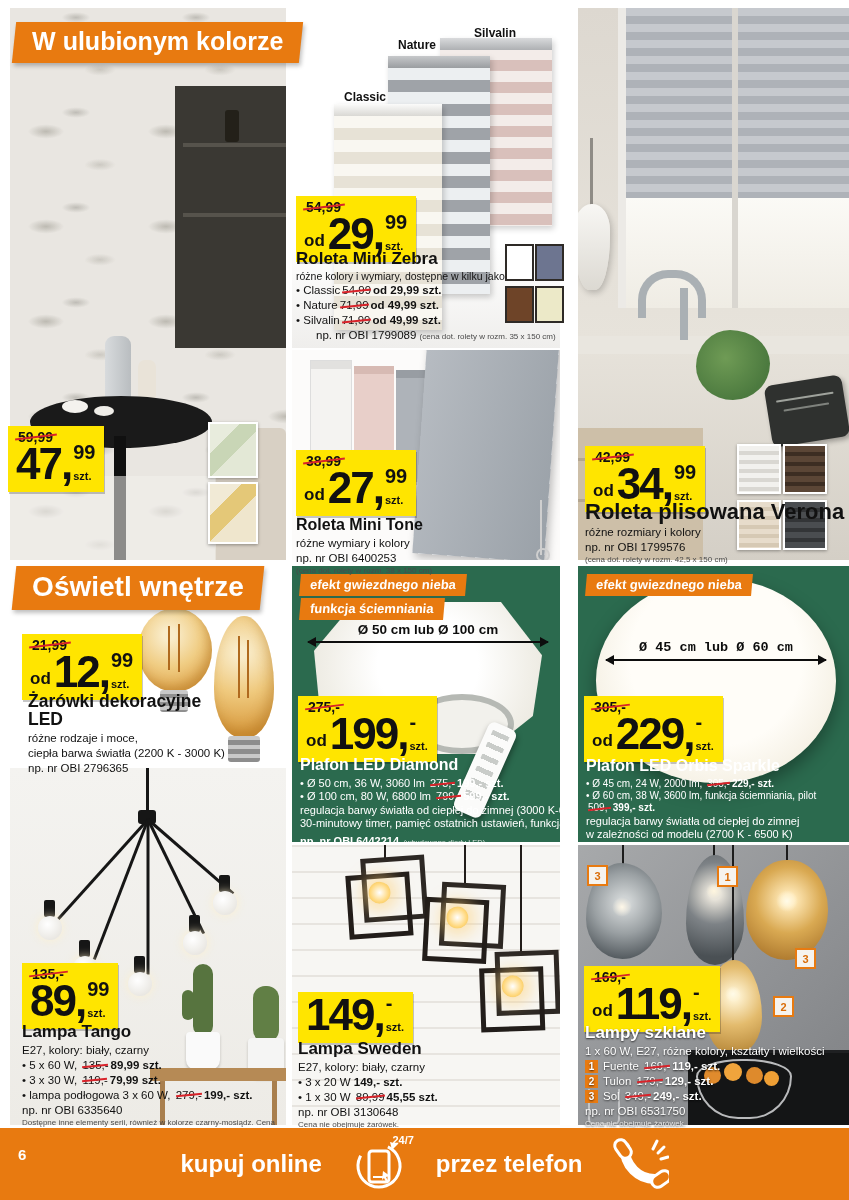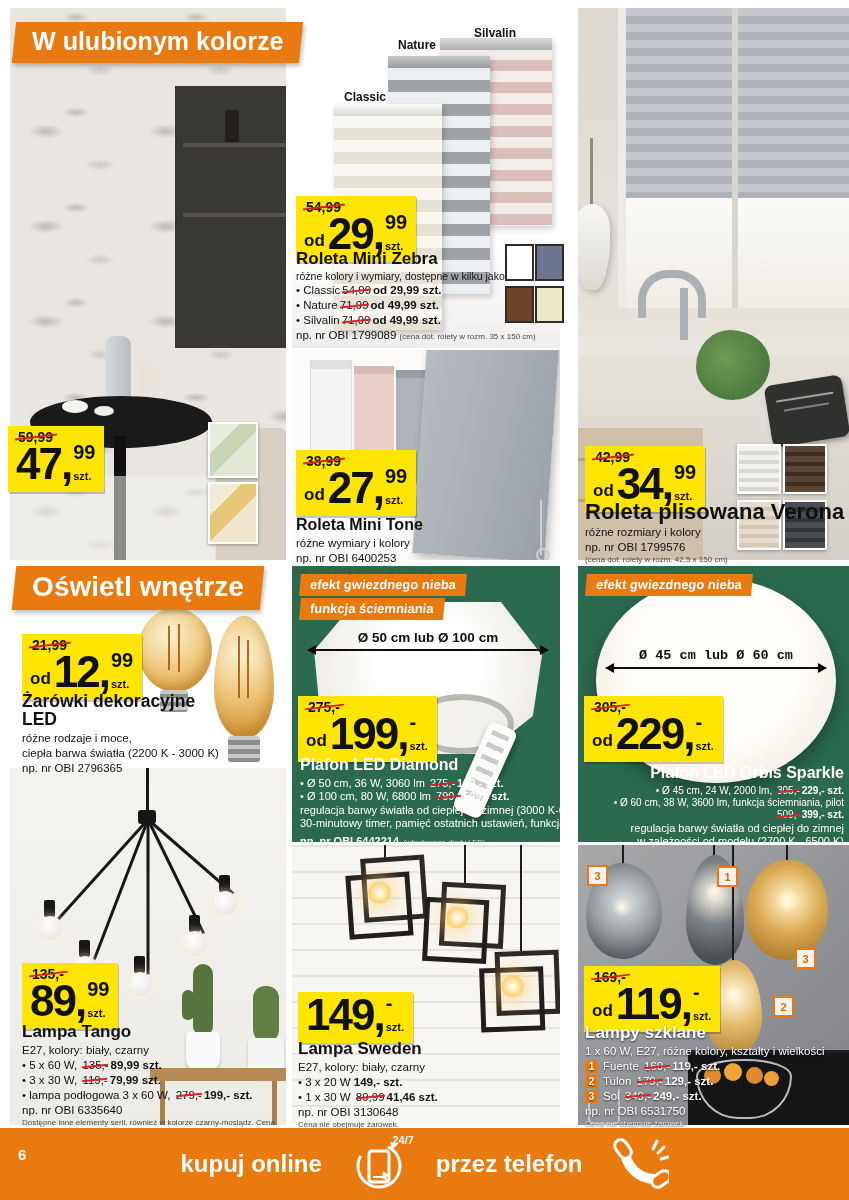--- a/index.html
+++ b/index.html
@@ -45,21 +45,21 @@
   
   .gcard{position:absolute;background:#2b6a4e;overflow:hidden;}
   .gbadge{position:absolute;background:#e87a10;color:#fff;font-weight:800;font-size:13px;
           padding:3px 10px 4px;transform:skewX(-5deg);z-index:4;white-space:nowrap;}
   .ginfo{position:absolute;color:#fff;z-index:5;}
   .ginfo h3{margin:0 0 3px;font-size:16px;font-weight:800;}
   .ginfo .opt{font-size:11px;line-height:1.22;}
   .ginfo .l{font-size:11px;line-height:1.22;}
   .ginfo .ref{font-size:11px;font-weight:700;}
   .ginfo .fine{color:#d9e4dd;font-size:7.5px;}
-  .dimwrap{position:absolute;z-index:3;margin-top:8px;}
+  .dimwrap{position:absolute;z-index:3;}
   .dimtxt{text-align:center;font-weight:800;font-size:13.5px;color:#0d0d0d;margin-bottom:4px;white-space:nowrap;}
   .dimarrow{position:relative;height:2px;background:#0d0d0d;}
   .dimarrow::before,.dimarrow::after{content:"";position:absolute;top:-4px;
         border-top:5px solid transparent;border-bottom:5px solid transparent;}
   .dimarrow::before{left:-1px;border-right:9px solid #0d0d0d;}
   .dimarrow::after{right:-1px;border-left:9px solid #0d0d0d;}
 
   
   .nsq{display:inline-flex;width:13px;height:13px;background:#e87a10;color:#fff;font-size:10px;
        font-weight:800;align-items:center;justify-content:center;margin-right:5px;}
@@ -159,21 +159,21 @@
         </span>
     </div>
   </div>
 
   <div class="pinfo" style="left:296px;top:250px;width:235px;">
     <h3 style="font-size:17px;">Roleta Mini Zebra</h3>
     <div class="l" style="font-size:10.5px;white-space:nowrap;">różne kolory i wymiary, dostępne w kilku jakościach:</div>
     <div class="opt"><span>• Classic</span><span class="sold">54,99</span><span class="snew">od 29,99 szt.</span></div>
     <div class="opt"><span>• Nature</span><span class="sold">71,99</span><span class="snew">od 49,99 szt.</span></div>
     <div class="opt"><span>• Silvalin</span><span class="sold">71,99</span><span class="snew">od 49,99 szt.</span></div>
-    <div class="l" style="white-space:nowrap;"><span>np. nr OBI 1799089</span> <span class="fine">(cena dot. rolety w rozm. 35 x 150 cm)</span></div>
+    <div class="l" style="white-space:nowrap;margin-left:20px;"><span>np. nr OBI 1799089</span> <span class="fine">(cena dot. rolety w rozm. 35 x 150 cm)</span></div>
   </div>
 
   <div class="abs" style="left:505px;top:244px;display:grid;grid-template-columns:25px 25px;gap:5px;z-index:5;">
     <div class="sw" style="width:25px;height:33px;background:#ffffff;"></div>
     <div class="sw" style="width:25px;height:33px;background:#6d7590;"></div>
     <div class="sw" style="width:25px;height:33px;background:#6e4428;"></div>
     <div class="sw" style="width:25px;height:33px;background:#ece9c8;"></div>
   </div>
 
   <div class="photo" style="left:292px;top:350px;width:268px;height:210px;background:#fcfbfa;">
@@ -289,21 +289,21 @@
     <div class="pnew">
       <span class="pod">od</span>
       <span class="pbig">12,</span>
       <span class="pgrp">
           <span class="pdec">99</span>
           <span class="punit">szt.</span>
         </span>
     </div>
   </div>
 
-  <div class="pinfo" style="left:22px;top:692px;width:185px;">
+  <div class="pinfo" style="left:28px;top:692px;width:185px;">
     <h3>Żarówki dekoracyjne LED</h3>
     <div class="l">różne rodzaje i moce,</div>
     <div class="l" style="white-space:nowrap;">ciepła barwa światła (2200 K - 3000 K)</div>
     <div class="l">np. nr OBI 2796365</div>
   </div>
 
   <div class="gcard" style="left:292px;top:566px;width:268px;height:276px;">
     <div class="abs" style="left:22px;top:36px;width:228px;height:152px;
          background:radial-gradient(circle at 50% 42%,#ffffff 35%,#f1efe8 70%,#e6e3d9);
          clip-path:polygon(18% 0,82% 0,100% 35%,96% 75%,75% 100%,25% 100%,3% 78%,0 32%);
@@ -358,21 +358,21 @@
       <div class="pnew">
         <span class="pod">od</span>
         <span class="pbig">229,</span>
         <span class="pgrp">
             <span class="pdec">-</span>
             <span class="punit">szt.</span>
           </span>
       </div>
     </div>
 
-    <div class="ginfo" style="left:8px;top:198px;width:258px;text-align:right;">
+    <div class="ginfo" style="left:8px;top:191px;width:258px;">
       <h3>Plafon LED Orbis Sparkle</h3>
       <div class="opt" style="font-size:10px;"><span>• Ø 45 cm, 24 W, 2000 lm,</span> <span class="sold">305,-</span><span class="snew">229,- szt.</span></div>
       <div class="opt" style="font-size:10px;"><span>• Ø 60 cm, 38 W, 3600 lm, funkcja ściemniania, pilot</span> <span class="sold">509,-</span><span class="snew">399,- szt.</span></div>
       <div class="l">regulacja barwy światła od ciepłej do zimnej</div>
       <div class="l">w zależności od modelu (2700 K - 6500 K)</div>
       <div><span class="ref">np. nr OBI 3066438</span> </div>
     </div>
   </div>
 
   <div class="photo" style="left:10px;top:768px;width:276px;height:357px;background:linear-gradient(#f4f3f0,#edebe6);">
@@ -459,21 +459,21 @@
           <span class="pdec">-</span>
           <span class="punit">szt.</span>
         </span>
     </div>
   </div>
 
   <div class="pinfo" style="left:298px;top:1040px;width:240px;">
     <h3 style="font-size:17px;">Lampa Sweden</h3>
     <div class="l">E27, kolory: biały, czarny</div>
     <div class="opt"><span>• 3 x 20 W</span> <span class="snew">149,- szt.</span></div>
-    <div class="opt"><span>• 1 x 30 W</span> <span class="sold">89,99</span><span class="snew">41,46 szt.</span></div>
+    <div class="opt"><span>• 1 x 30 W</span> <span class="sold">89,99</span><span class="snew">45,55 szt.</span></div>
     <div class="l">np. nr OBI 3130648</div>
     <div class="fine">Cena nie obejmuje żarówek.</div>
   </div>
 
   <div class="photo" style="left:578px;top:845px;width:271px;height:280px;
        background:linear-gradient(135deg,#a7a9ab,#8f9194 60%,#7f8184);">
     <div class="abs" style="left:44px;top:0;width:2px;height:22px;background:#1c1c1c;"></div>
     <div class="abs" style="left:8px;top:18px;width:76px;height:96px;border-radius:46% 54% 52% 48%/58% 52% 48% 42%;
          background:radial-gradient(circle at 50% 42%,#cfd3d4 10%,#9aa0a3 45%,rgba(73,80,85,.92) 85%);">
       <div style="position:absolute;left:26px;top:34px;width:20px;height:20px;border-radius:50%;

